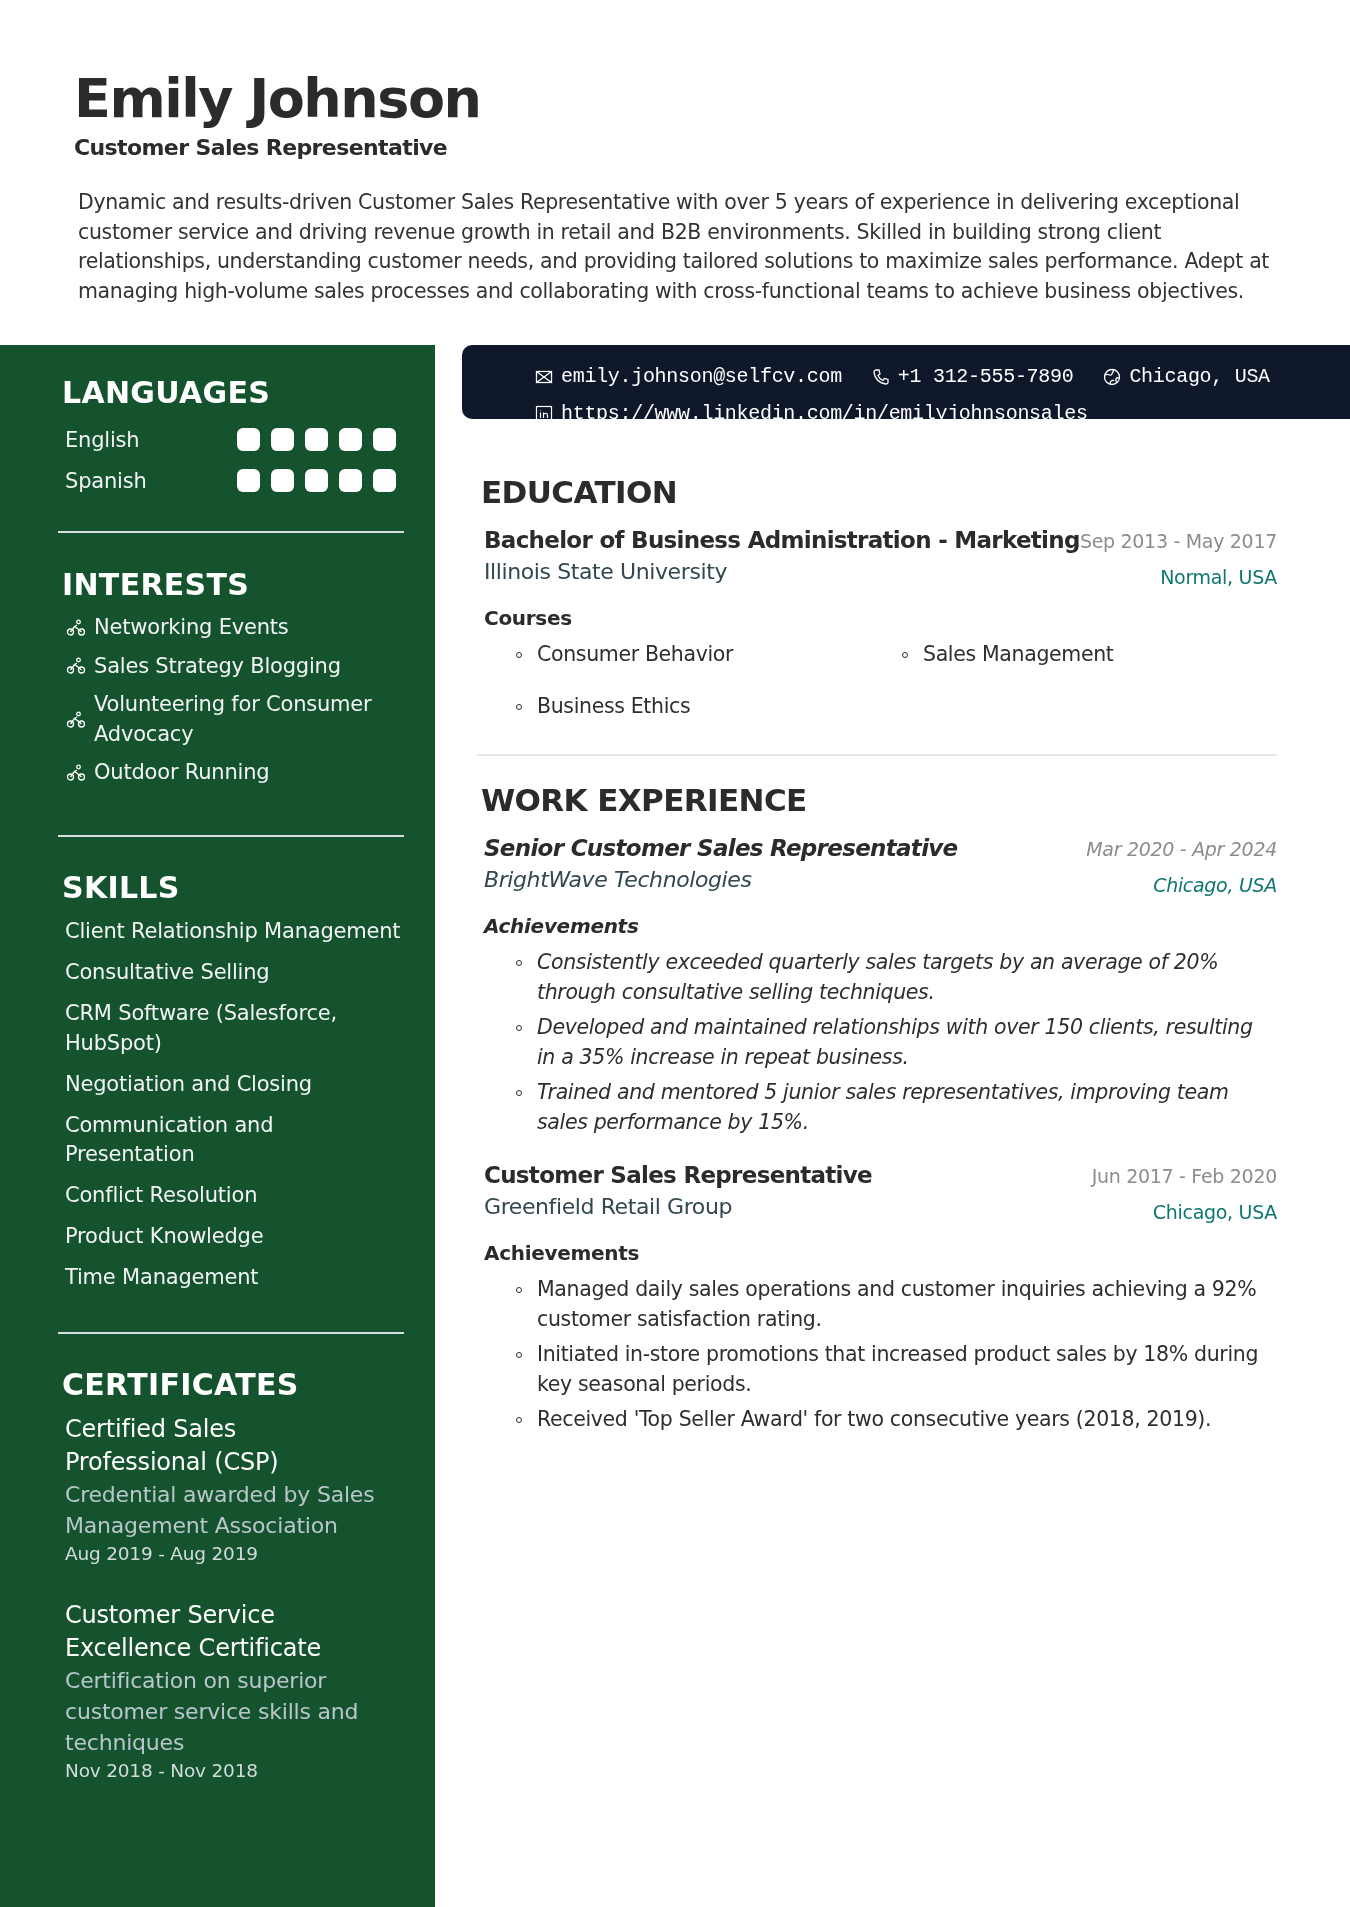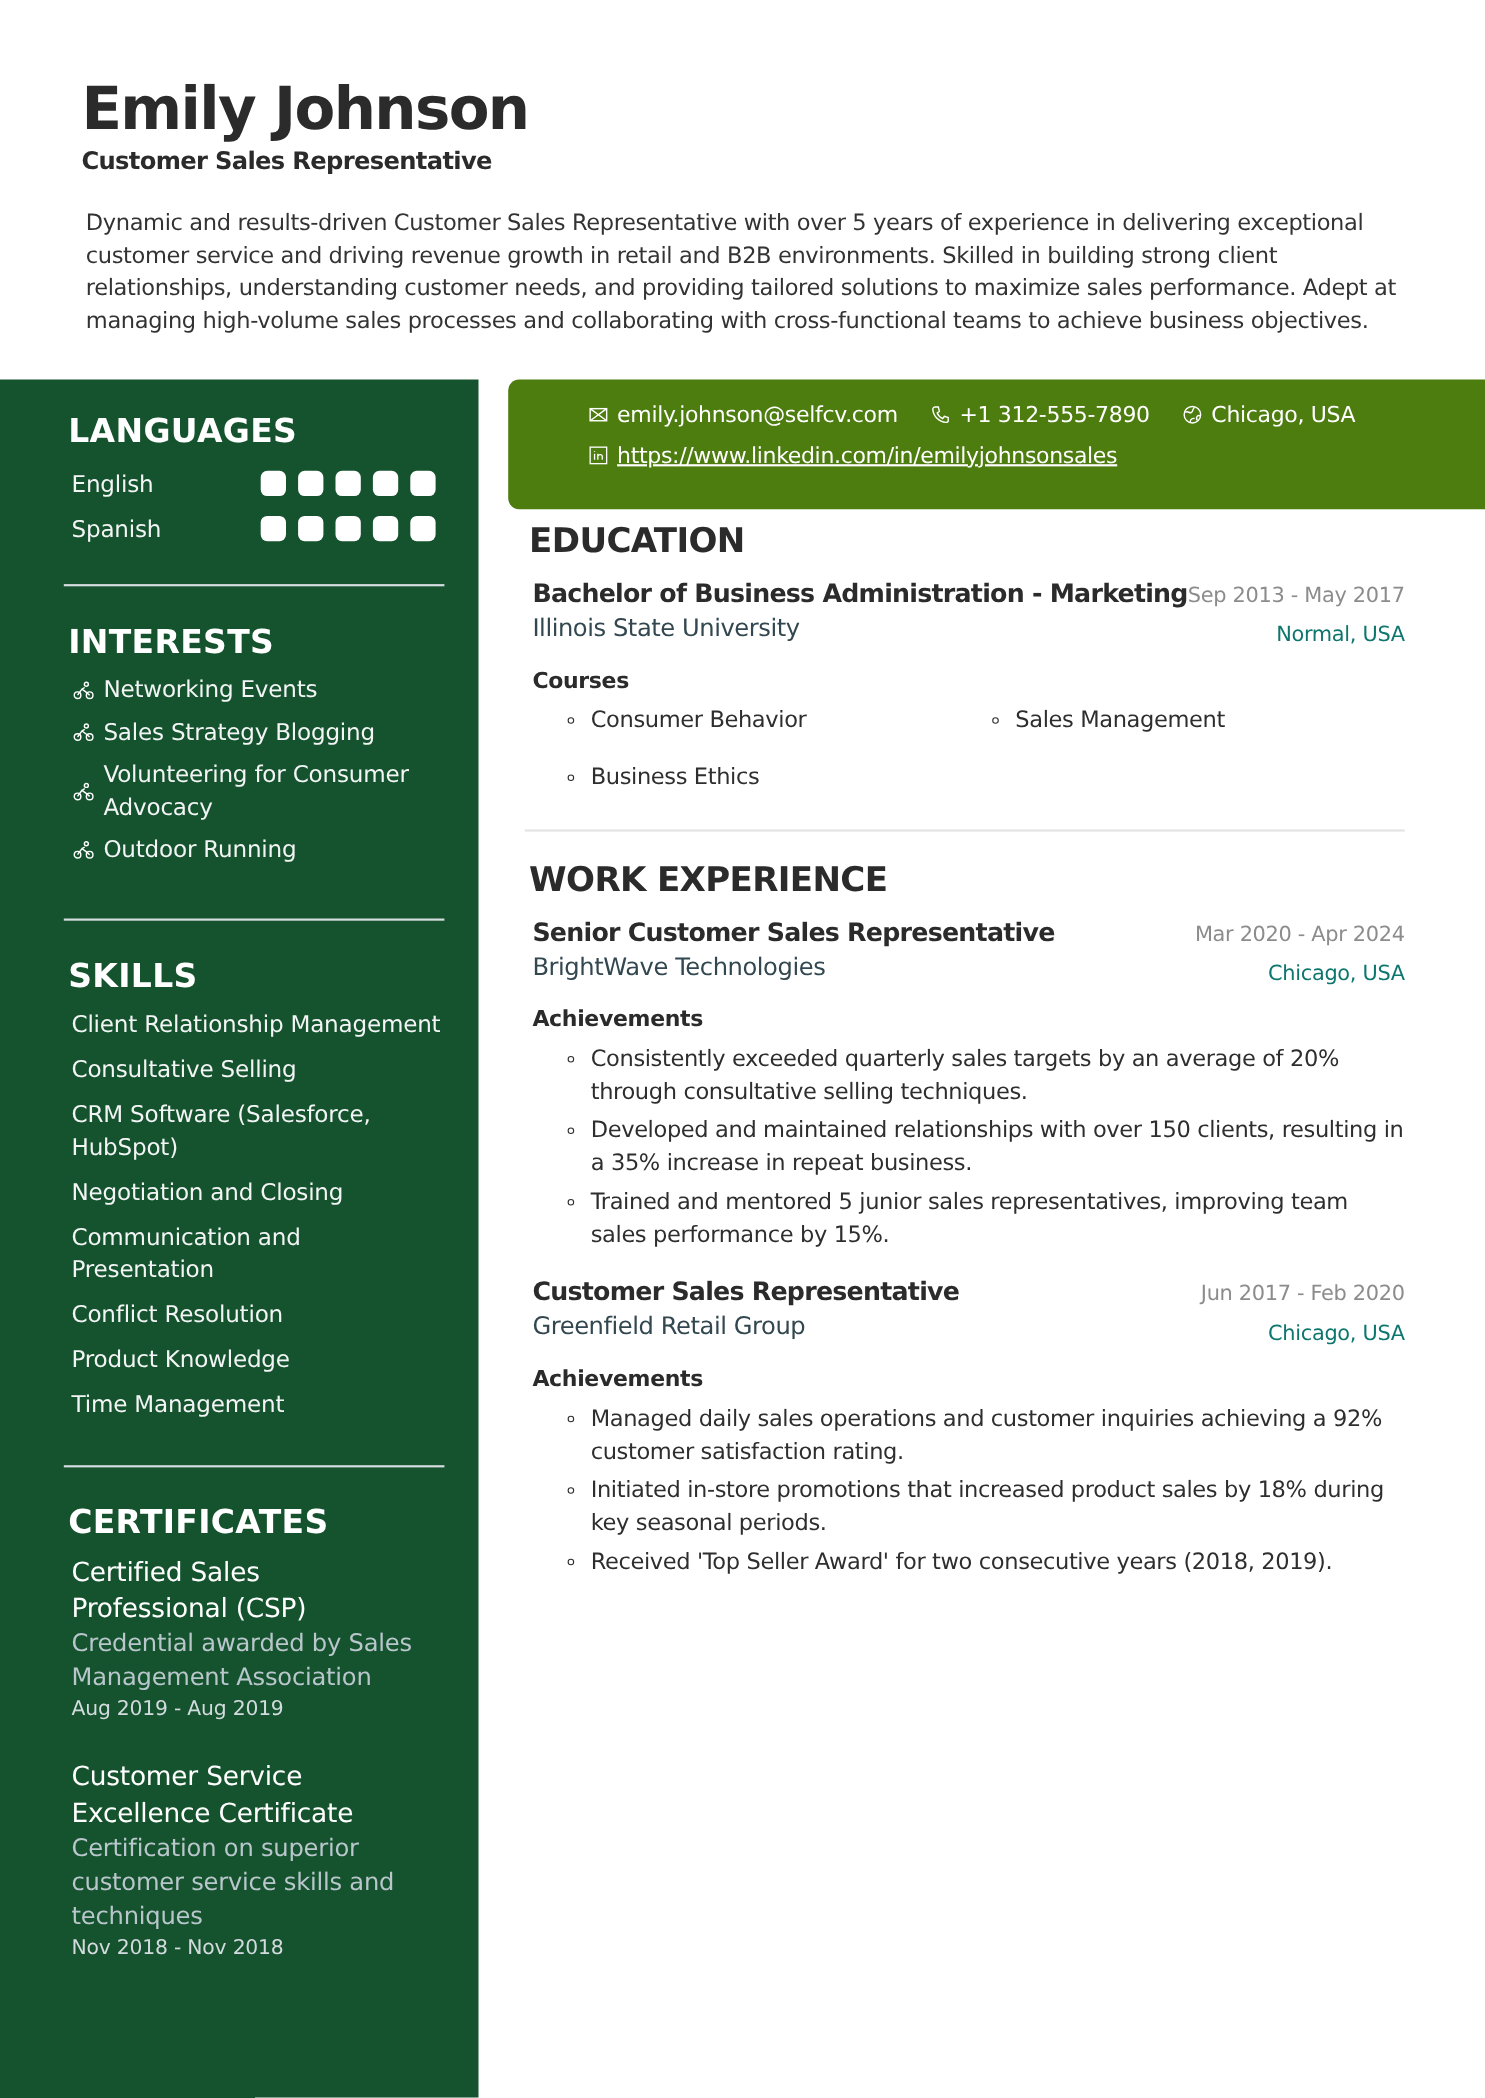--- a/index.html
+++ b/index.html
@@ -25,21 +25,21 @@
   .interest-icon { width: 20px; height: 20px; flex: none; margin-right: 8px; }
   .interest-label { font-size: 21px; line-height: 29.5px; color: #f2f4f5; letter-spacing: -0.2px; }
 
   .skill { font-size: 21px; line-height: 29.5px; color: #f2f4f5; margin-left: 7px; margin-bottom: 11.5px; letter-spacing: -0.2px; }
 
   .cert { margin-left: 7px; margin-bottom: 32px; }
   .cert-name { font-size: 24px; line-height: 33px; color: #ffffff; letter-spacing: -0.2px; }
   .cert-desc { font-size: 22px; line-height: 31px; color: #b9c6cc; letter-spacing: -0.2px; }
   .cert-date { font-size: 18.5px; line-height: 26px; color: #d3dbdf; letter-spacing: -0.2px; }
 
-  .contact-bar { position: absolute; left: 462px; top: 345px; width: 888px; height: 118px; background: #4d7c0f; border-radius: 10px 0 0 10px; color: #fff; }
+  .contact-bar { position: absolute; left: 462px; top: 345px; width: 888px; height: 74px; background: #0f172a; border-radius: 10px 0 0 10px; color: #fff; font-family: Liberation Mono, monospace; }
   .contact-row { position: absolute; left: 73px; display: flex; align-items: center; font-size: 20px; letter-spacing: -0.3px; color: #ffffff; }
   .contact-item { display: flex; align-items: center; margin-right: 30px; }
   .c-icon { width: 18px; height: 18px; margin-right: 8px; flex: none; }
   .contact-link { color: #ffffff; text-decoration: underline; }
 
   .main { position: absolute; left: 477px; width: 800px; }
   .section-title { font-weight: 700; font-size: 31px; letter-spacing: -0.6px; color: #2b2b2b; line-height: 40px; margin-left: 4px; }
   .entry { margin-left: 7px; position: relative; }
   .entry-head { display: flex; justify-content: space-between; align-items: baseline; }
   .entry-title { font-weight: 700; font-size: 23px; letter-spacing: -0.7px; color: #2b2b2b; line-height: 32px; }
@@ -228,21 +228,21 @@
           <span>Business Ethics</span>
         </div>
     </div>
   </div>
 </section>
 <div class="main-divider"></div>
 
 <section class="main" style="top:780px;">
   <div class="section-title">WORK EXPERIENCE</div>
 
-  <div class="entry" style="margin-top:12px;">
+  <div class="entry" style="margin-top:12px;font-style:italic;">
     <div class="entry-head">
       <span class="entry-title">Senior Customer Sales Representative</span>
       <span class="entry-date">Mar 2020 - Apr 2024</span>
     </div>
     <div class="entry-sub">
       <span class="entry-org">BrightWave Technologies</span>
       <span class="entry-loc">Chicago, USA</span>
     </div>
     <div class="sub-label">Achievements</div>
     <div class="achs">

